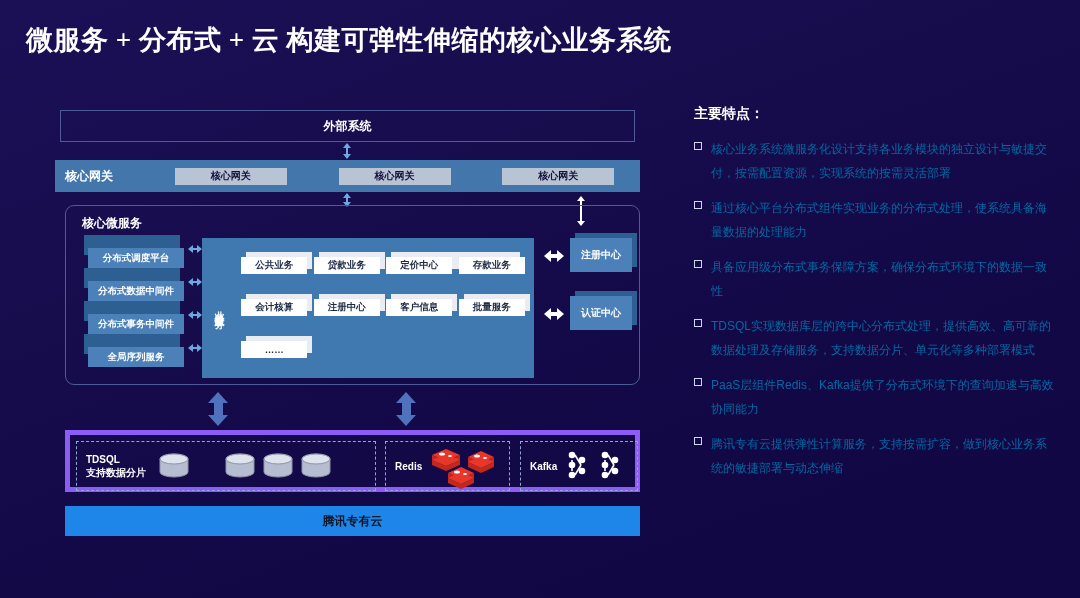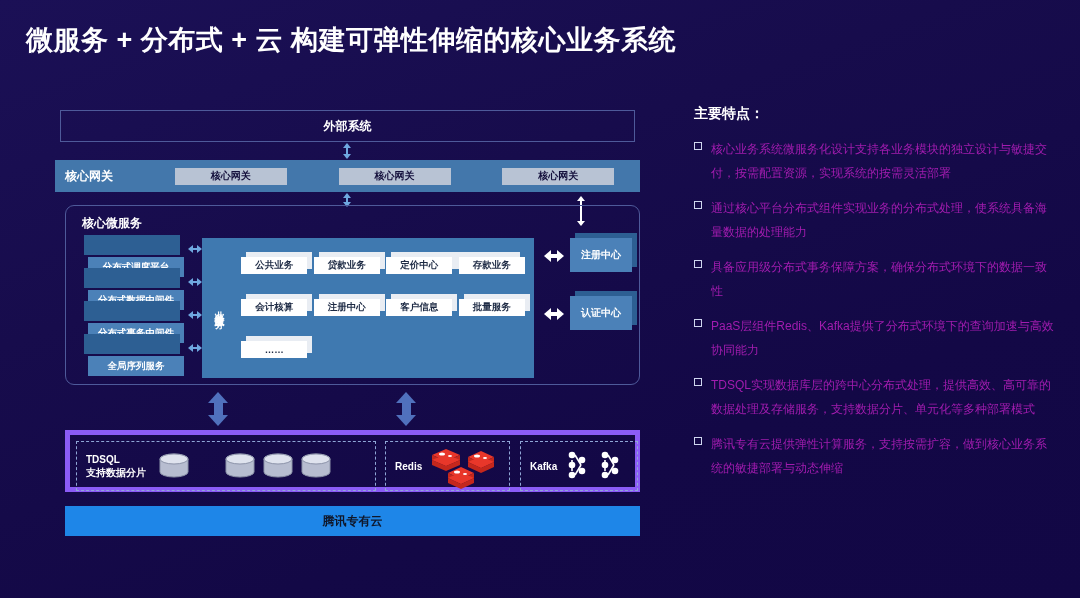--- a/index.html
+++ b/index.html
@@ -16,20 +16,21 @@
 
   
   #slide-title {
     position: absolute;
     left: 26px; top: 22px;
     font-size: 27px;
     font-weight: 700;
     letter-spacing: .5px;
     color: #ffffff;
     white-space: nowrap;
+    font-family: Liberation Serif, serif;
   }
 
   
   #diagram {
     position: absolute;
     left: 55px; top: 110px;
     width: 585px; height: 430px;
   }
 
   .ext-box {
@@ -126,21 +127,21 @@
   .stack-box {
     position: absolute;
     width: 96px; height: 20px;
   }
   .stack-box .back {
     position: absolute; left: -4px; top: -4px;
     width: 96px; height: 20px;
     background: #2d5f93;
   }
   .stack-box .front {
-    position: absolute; left: 0; top: 18px;
+    position: absolute; left: 0; top: 9px;
     width: 96px; height: 20px;
     background: #4b81b8;
     display: flex; align-items: center; justify-content: center;
     font-size: 9.5px; font-weight: 700; color: #ffffff;
     white-space: nowrap;
   }
 
   
   .biz-block {
     position: absolute; left: 136px; top: 32px;
@@ -241,21 +242,21 @@
   }
   .feat .bullet {
     flex: none;
     width: 8px; height: 8px;
     border: 1.3px solid #cfd6ef;
     margin-right: 9px; margin-top: 5px;
   }
   .feat .ftext {
     font-size: 12px;
     line-height: 2.0;
-    color: #a21caf;
+    color: #0369a1;
   }
 </style>
 </head>
 <body>
 
 <div id="slide-title">微服务 + 分布式 + 云 构建可弹性伸缩的核心业务系统</div>
 
 <div id="diagram">
 
   <div class="ext-box">
@@ -516,23 +517,23 @@
   <div class="feat">
     <div class="bullet"></div>
     <div class="ftext">通过核心平台分布式组件实现业务的分布式处理，使系统具备海量数据的处理能力</div>
   </div>
   <div class="feat">
     <div class="bullet"></div>
     <div class="ftext">具备应用级分布式事务保障方案，确保分布式环境下的数据一致性</div>
   </div>
   <div class="feat">
     <div class="bullet"></div>
-    <div class="ftext">PaaS层组件Redis、Kafka提供了分布式环境下的查询加速与高效协同能力</div>
+    <div class="ftext">TDSQL实现数据库层的跨中心分布式处理，提供高效、高可靠的数据处理及存储服务，支持数据分片、单元化等多种部署模式</div>
   </div>
   <div class="feat">
     <div class="bullet"></div>
-    <div class="ftext">TDSQL实现数据库层的跨中心分布式处理，提供高效、高可靠的数据处理及存储服务，支持数据分片、单元化等多种部署模式</div>
+    <div class="ftext">PaaS层组件Redis、Kafka提供了分布式环境下的查询加速与高效协同能力</div>
   </div>
   <div class="feat">
     <div class="bullet"></div>
     <div class="ftext">腾讯专有云提供弹性计算服务，支持按需扩容，做到核心业务系统的敏捷部署与动态伸缩</div>
   </div>
 </div>
 
 </body></html>

